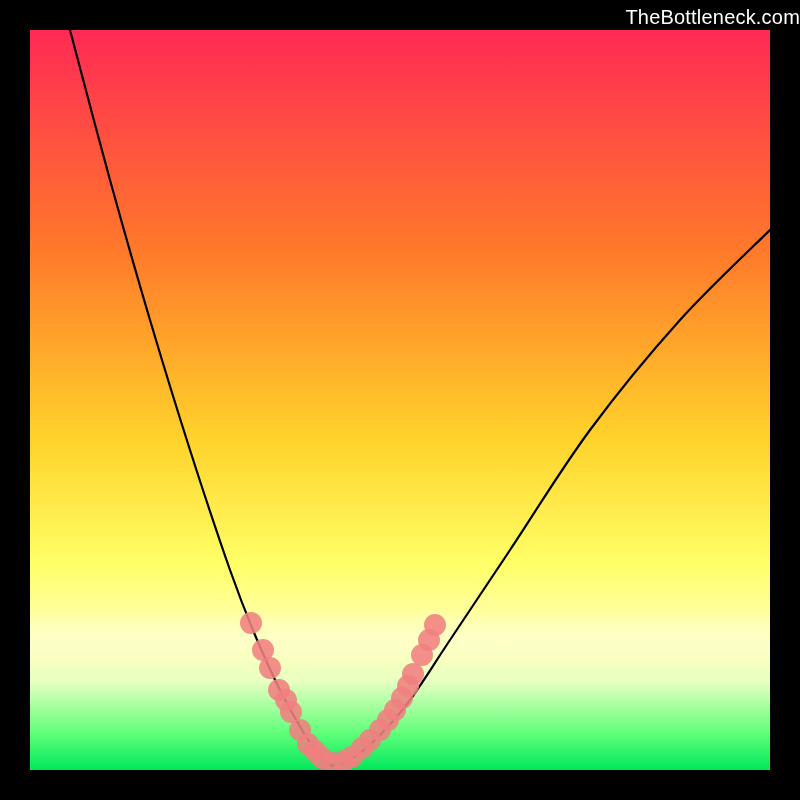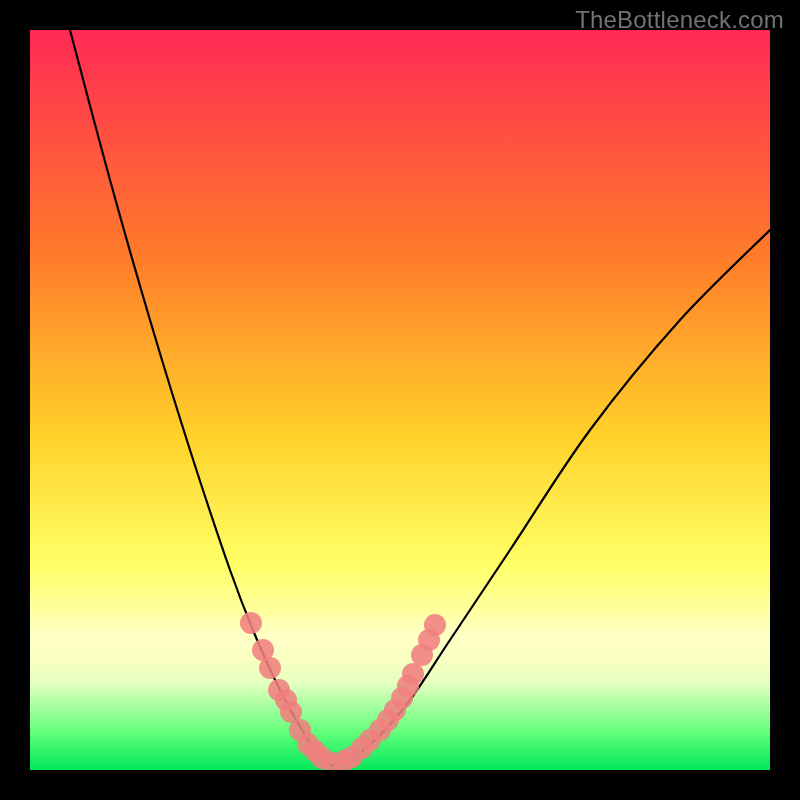--- a/index.html
+++ b/index.html
@@ -53,23 +53,23 @@
   }
   svg.curve {
     position: absolute;
     left: 0; top: 0;
     width: 740px;
     height: 740px;
   }
   .watermark {
     position: absolute;
     top: 6px;
-    right: 16px;
-    color: #737373;
-    font-size: 24px;
+    right: 0;
+    color: #ffffff;
+    font-size: 20px;
     letter-spacing: 0.2px;
   }
 </style>
 </head>
 <body>
 
 <div class="watermark">TheBottleneck.com</div>
 
 <div class="frame">
   <div class="gradient"></div>

